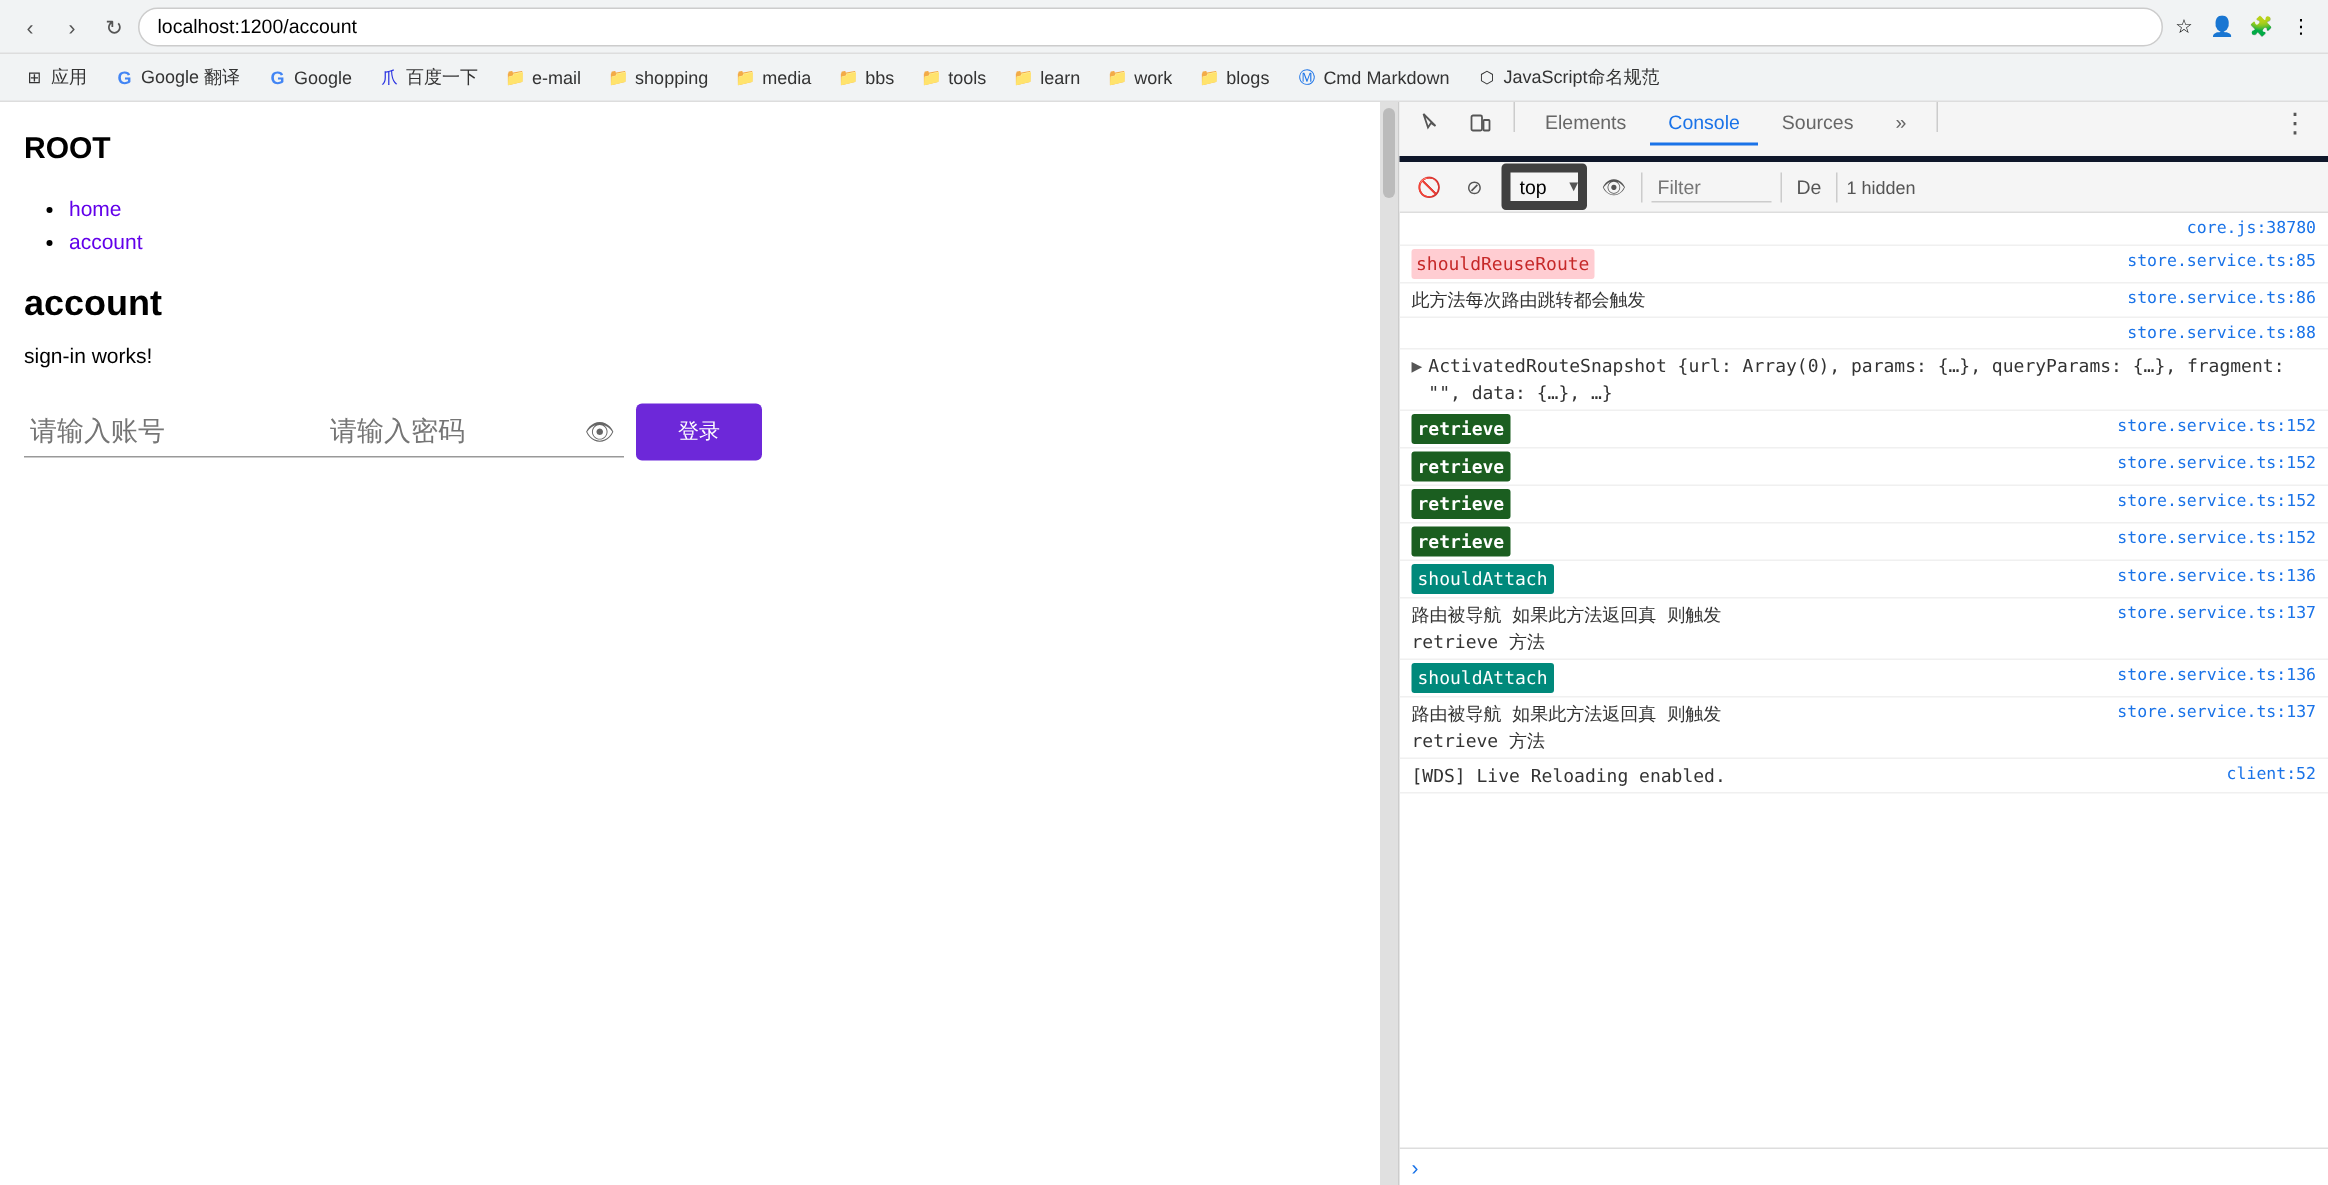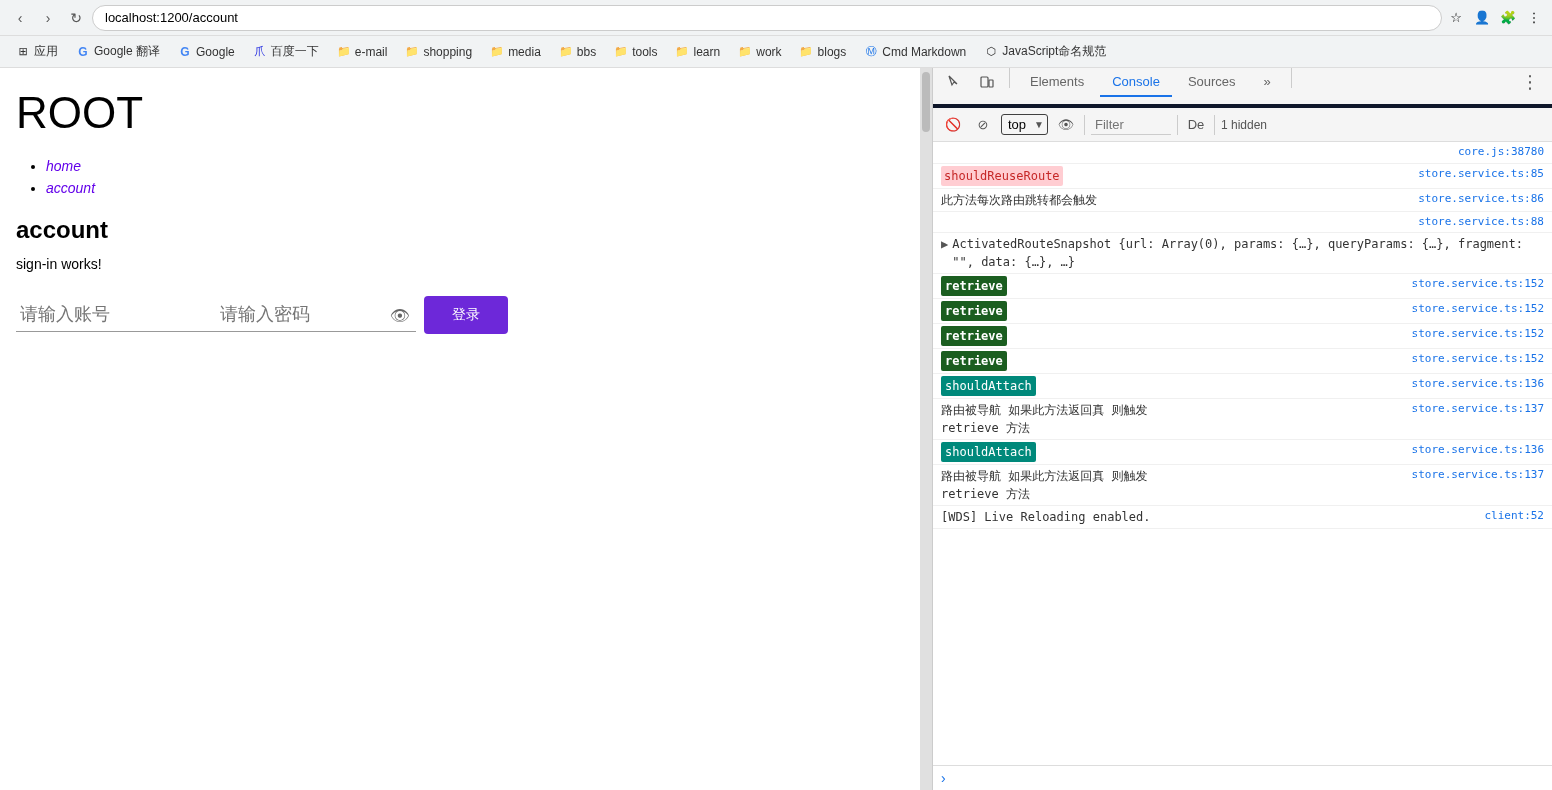--- a/index.html
+++ b/index.html
@@ -81,35 +81,34 @@
     }
 
     
     .page-content {
       flex: 0 0 920px;
       padding: 20px 16px;
       overflow-y: auto;
       position: relative;
     }
     .page-title {
-      font-size: 44px;
-      font-weight: normal;
+      font-size: 20px;
+      font-weight: bold;
       margin-bottom: 20px;
     }
     .nav-list {
       list-style: disc;
       padding-left: 30px;
       margin-bottom: 20px;
     }
     .nav-list li { margin-bottom: 6px; }
     .nav-list a {
       color: #6200ea;
       text-decoration: none;
       font-size: 14px;
-      font-style: italic;
     }
     .section-title {
       font-size: 24px;
       font-weight: bold;
       margin-bottom: 12px;
     }
     .sign-in-text {
       font-size: 14px;
       margin-bottom: 24px;
     }
@@ -217,21 +216,21 @@
       display: flex; align-items: center; justify-content: center;
       cursor: pointer;
       border-radius: 4px;
       color: #555;
       font-size: 13px;
       border: none;
       background: transparent;
     }
     .context-select {
       background: #f5f5f5;
-      border: 1px solid #404040;
+      border: 6px solid #404040;
       border-radius: 3px;
       padding: 2px 20px 2px 6px;
       font-size: 13px;
       cursor: pointer;
       appearance: none;
       -webkit-appearance: none;
       position: relative;
     }
     .select-wrap {
       position: relative;

